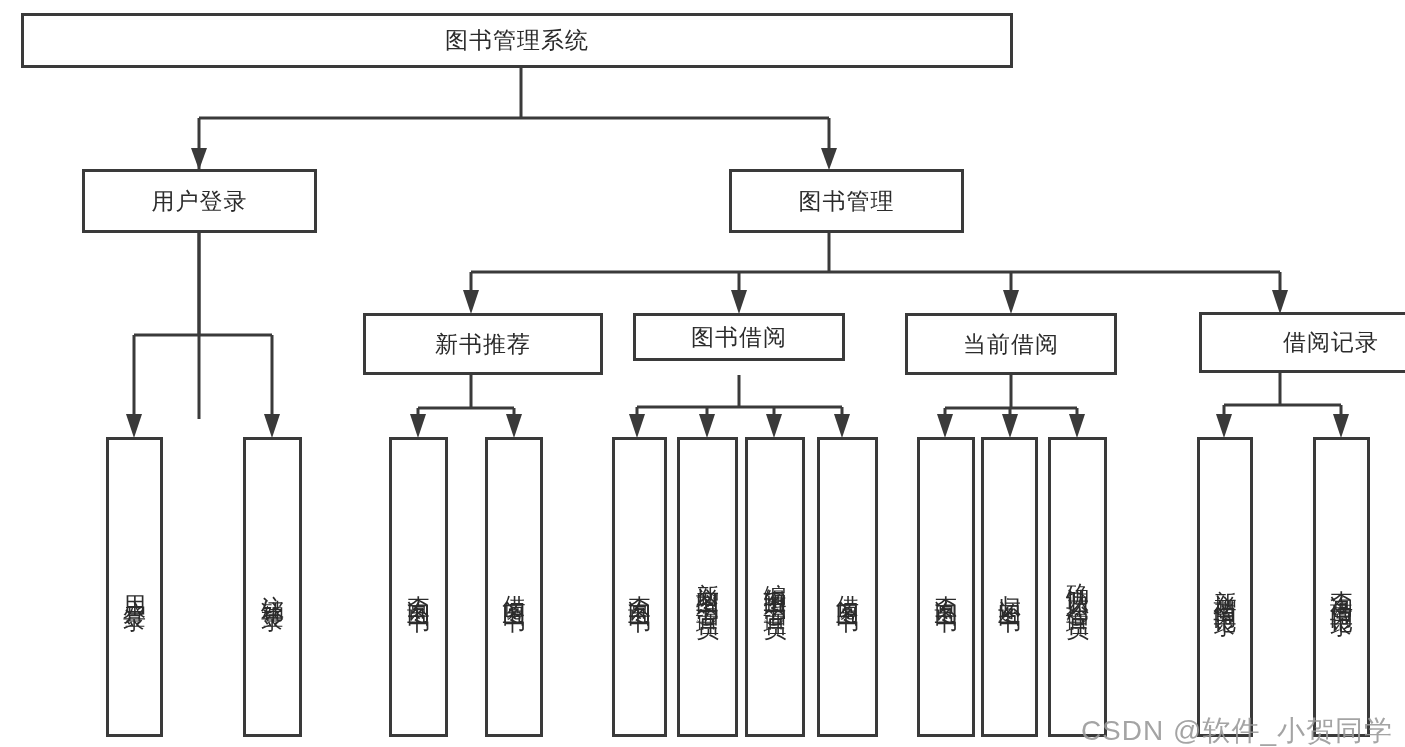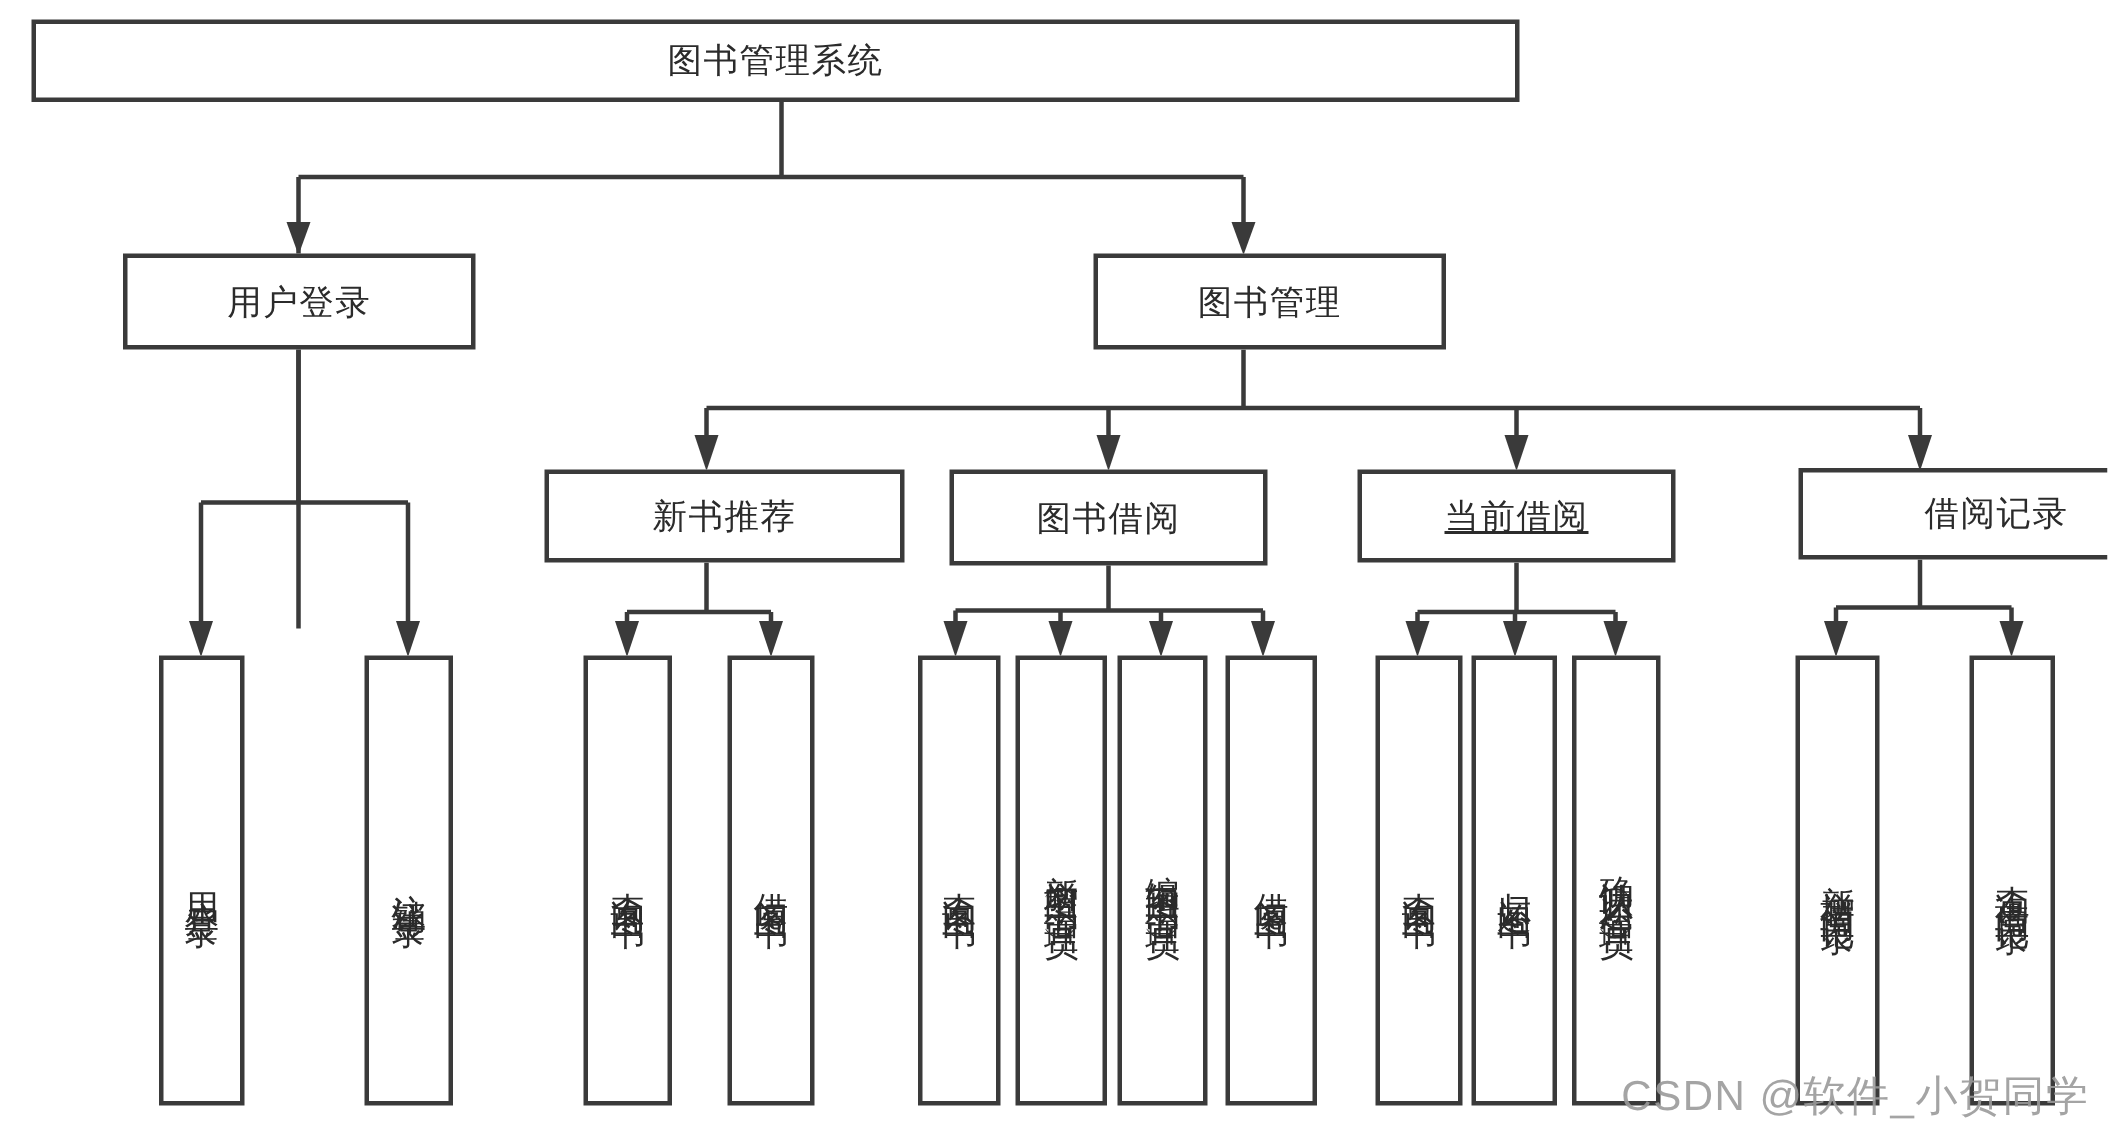--- a/index.html
+++ b/index.html
@@ -130,24 +130,24 @@
   <div class="hbox" style="left:82px; top:169px; width:235px; height:64px;">
     <span>用户登录</span>
   </div>
   <div class="hbox" style="left:712px; top:169px; width:235px; height:64px;margin-left:17px;">
     <span>图书管理</span>
   </div>
 
   <div class="hbox" style="left:363px; top:313px; width:240px; height:62px;">
     <span>新书推荐</span>
   </div>
-  <div class="hbox" style="left:633px; top:313px; width:212px; height:64px;">
+  <div class="hbox" style="left:633px; top:313px; width:212px; height:48px;">
     <span>图书借阅</span>
   </div>
-  <div class="hbox" style="left:905px; top:313px; width:212px; height:62px;text-decoration:underline;">
+  <div class="hbox" style="left:905px; top:313px; width:212px; height:62px;">
     <span>当前借阅</span>
   </div>
   <div class="hbox" style="left:1199px; top:312px; width:264px; height:61px;">
     <span>借阅记录</span>
   </div>
 
   <div class="vbox" style="left:106px; width:57px;">
     <span class="vtext">用户登录</span>
   </div>
   <div class="vbox" style="left:243px; width:59px;">

